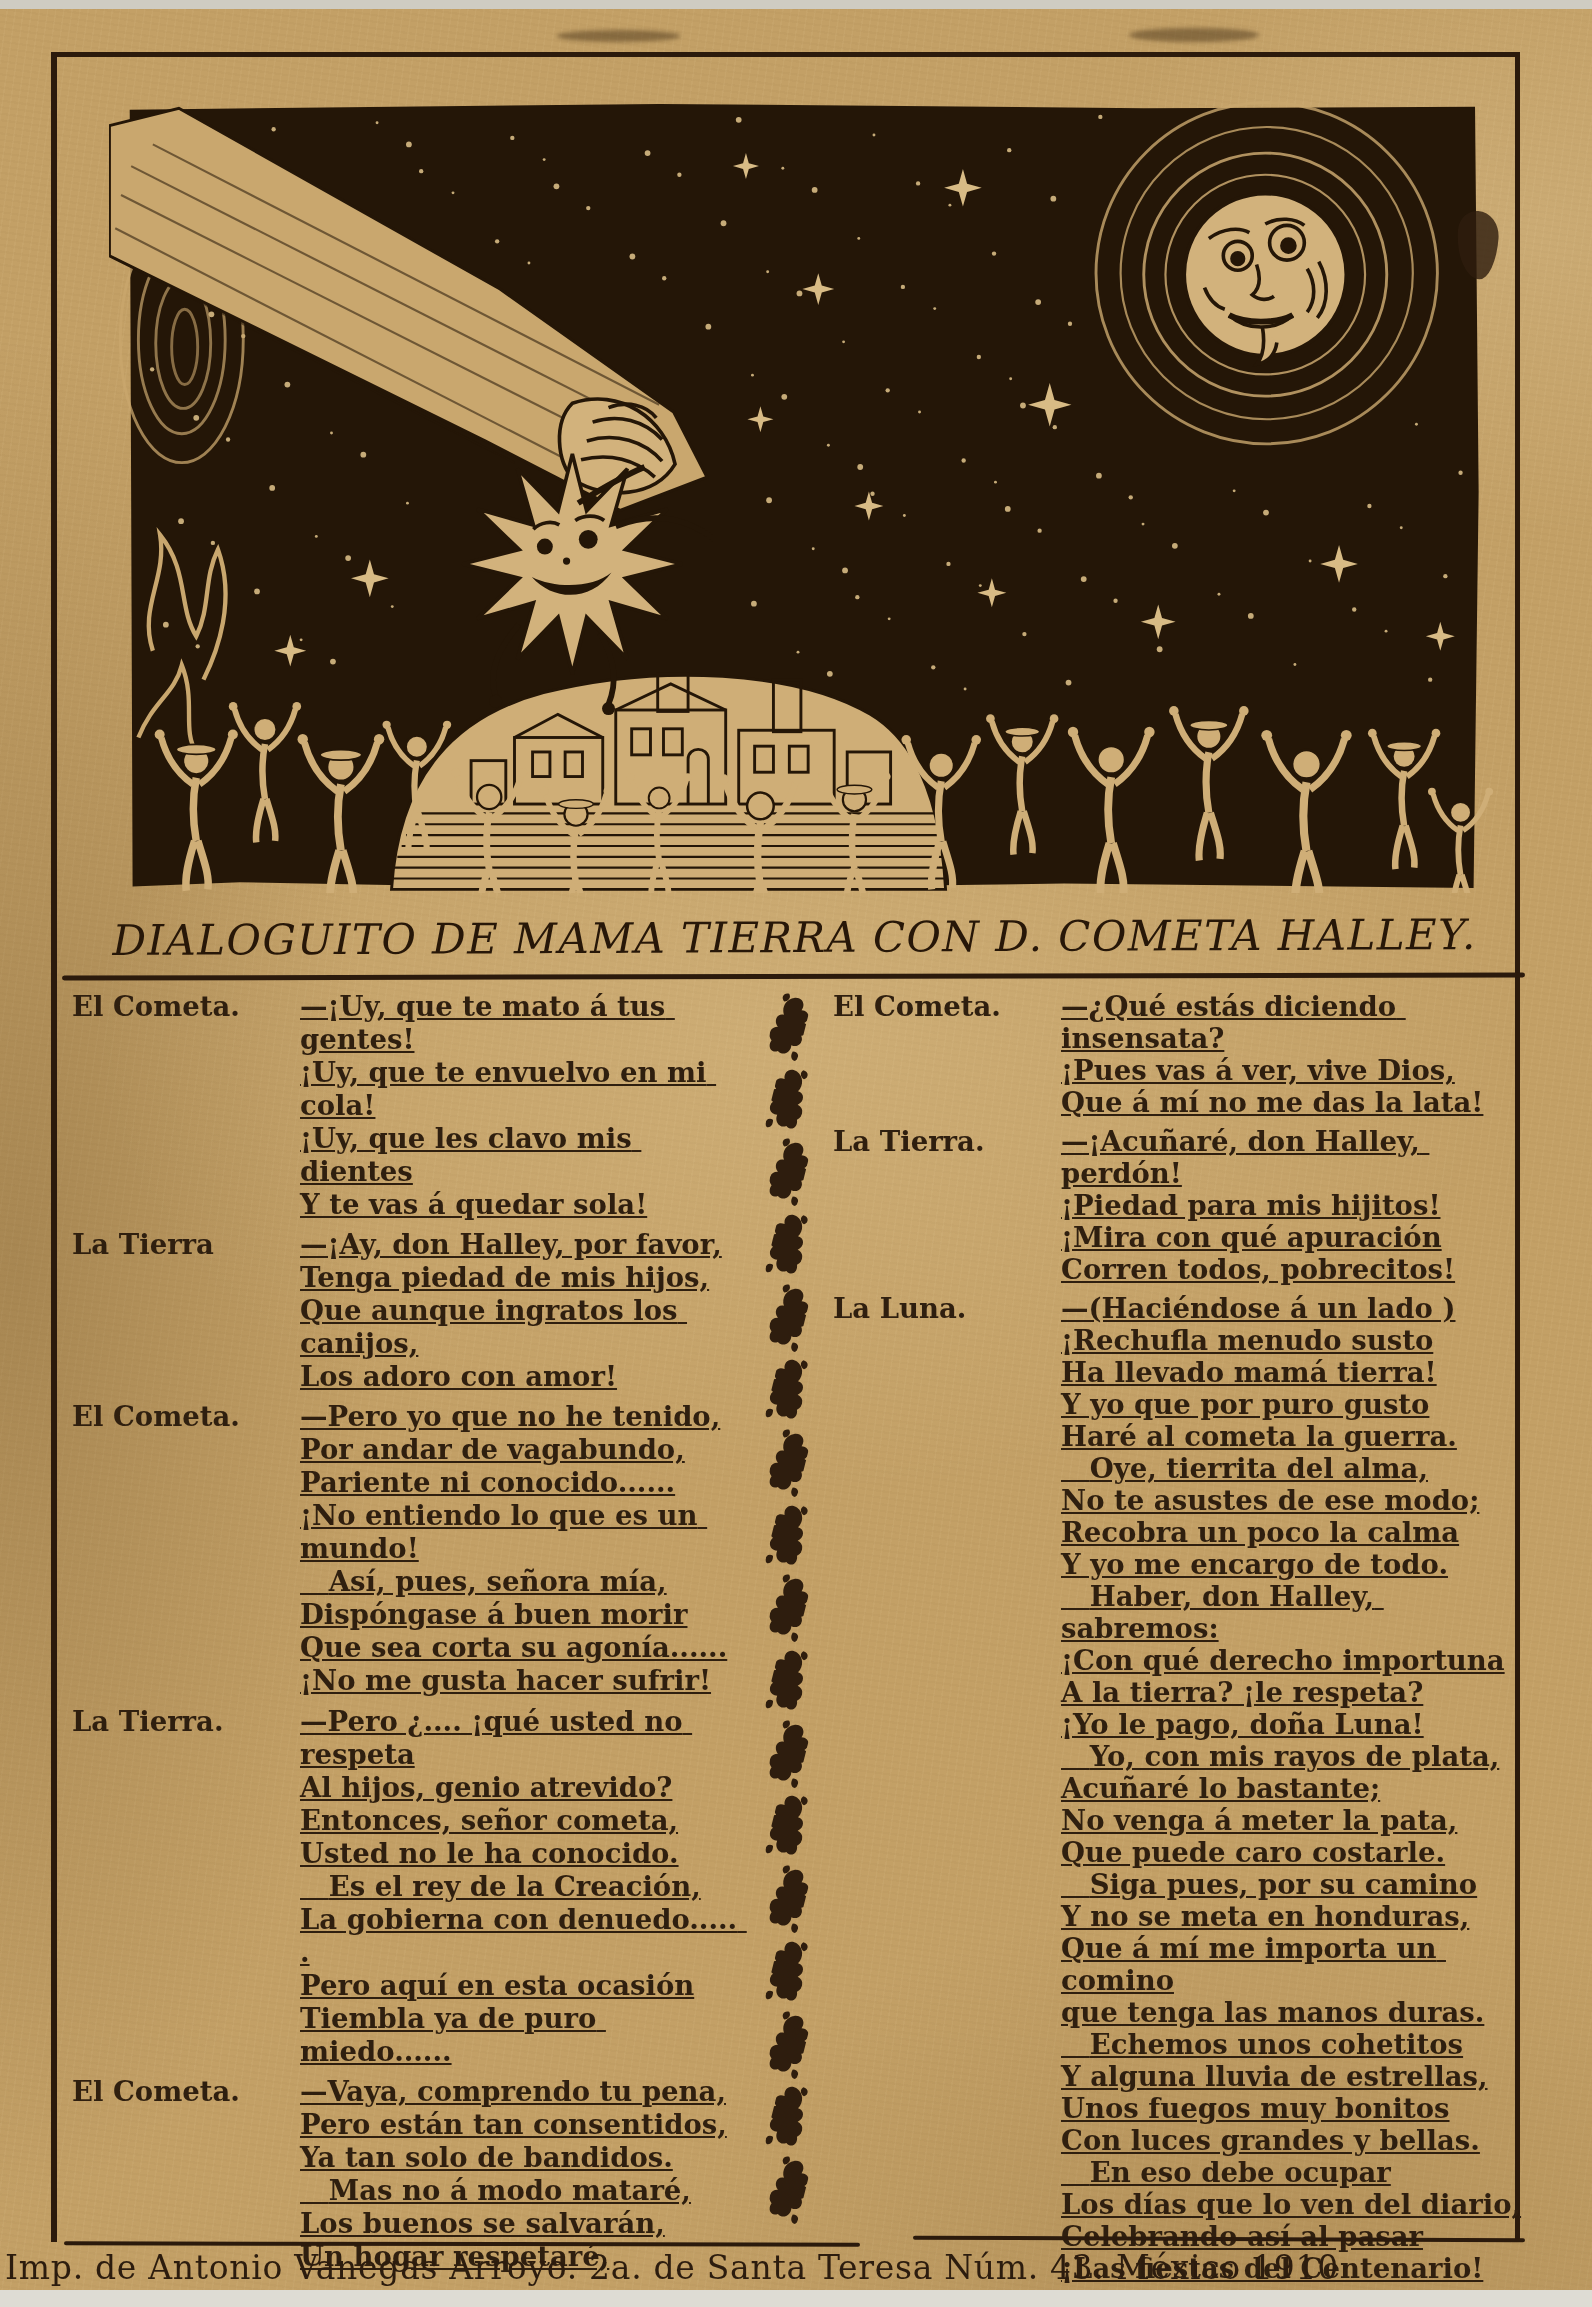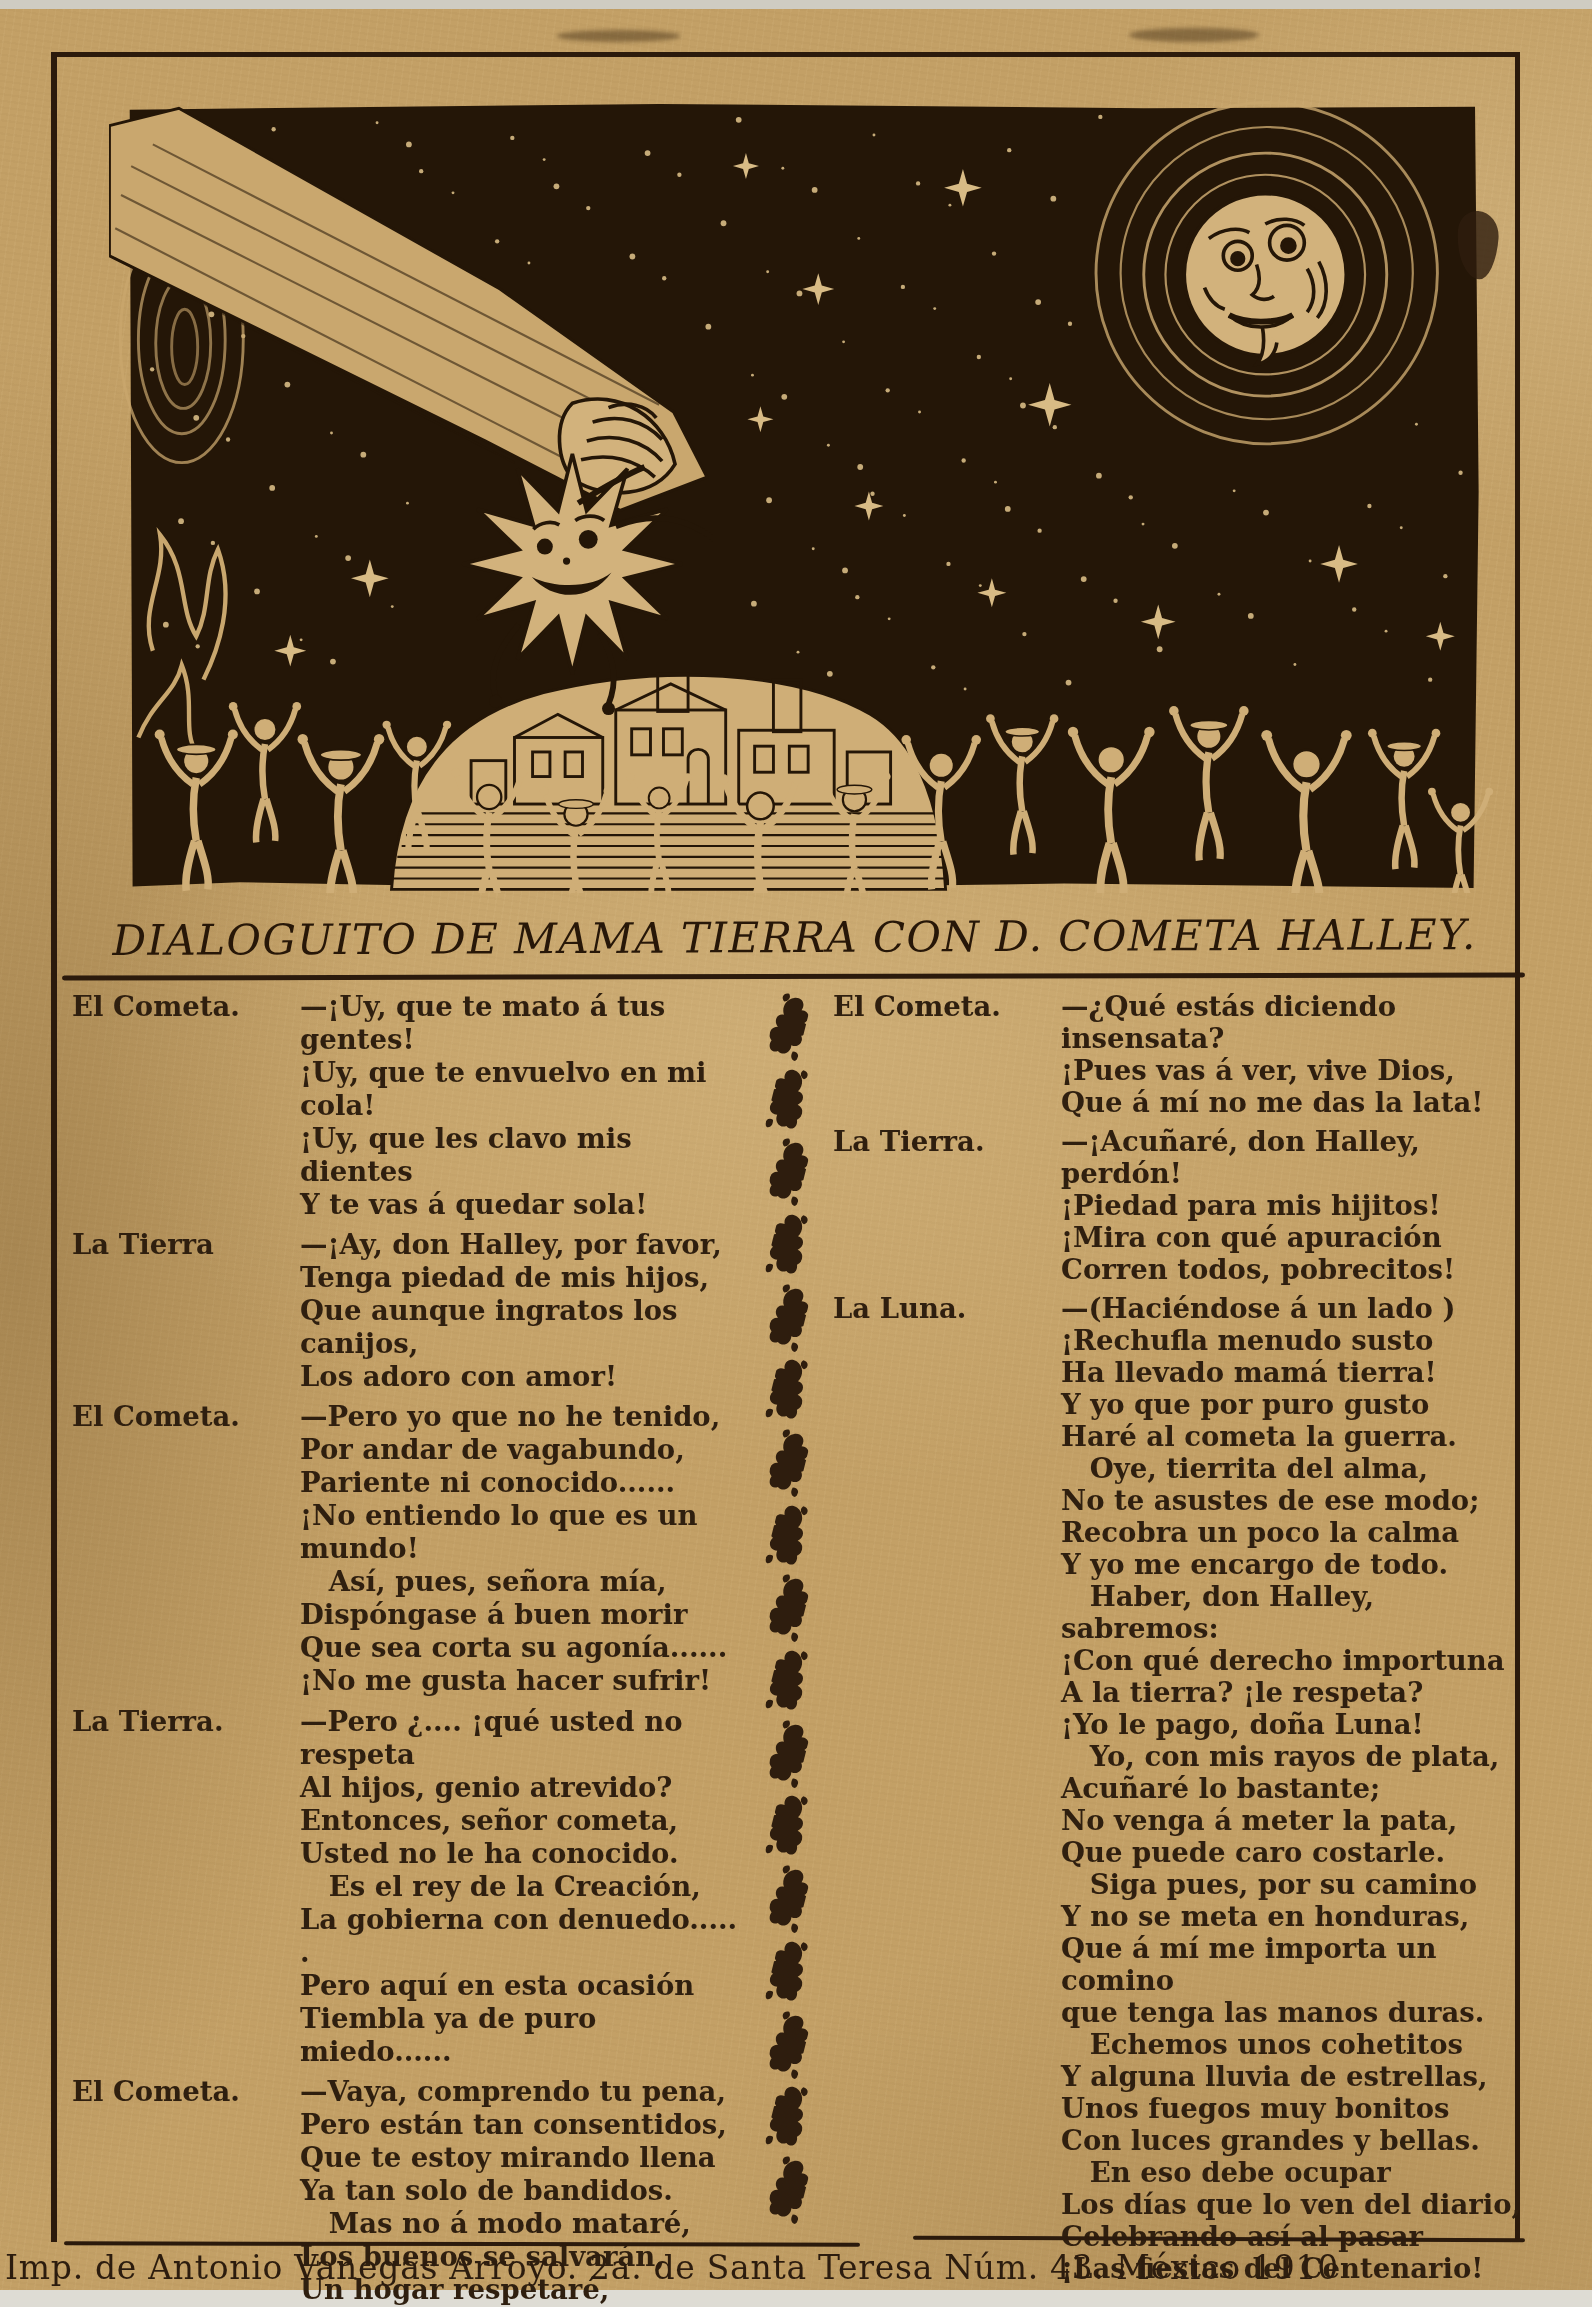--- a/index.html
+++ b/index.html
@@ -38,21 +38,21 @@
   .title-rule{
     position:absolute;left:62px;top:974px;width:1463px;height:5px;
     background:#2b1a0c;transform:rotate(-0.12deg);border-radius:2.9px;
   }
   .columns{position:absolute;left:72px;top:990px;width:1453px;height:1246px;}
   .col{position:absolute;top:0;color:#2f1f0f;font-weight:bold;}
   .col-left{left:0;width:680px;font-size:27.5px;line-height:33px;}
   .col-right{left:761px;width:692px;font-size:27.5px;line-height:32px;}
   .entry{position:relative;margin-bottom:7.2px;}
   .speaker{position:absolute;left:0;top:0;white-space:nowrap;}
-  .lines{padding-left:228px;}
+  .lines{padding-left:228px;text-decoration:underline;}
   .verse-line{white-space:pre-wrap;}
   .divider{
     position:absolute;left:696px;top:2.9px;width:41px;height:1230px;
     display:flex;flex-direction:column;justify-content:space-between;align-items:center;
   }
   .divider .motif{width:33px;height:67px;}
   .footer-rule{position:absolute;height:4.3px;background:#2b1a0c;border-radius:2.2px;}
   .footer-rule.r1{left:64px;top:2242px;width:796px;transform:rotate(0.1deg);}
   .footer-rule.r2{left:913px;top:2237px;width:612px;transform:rotate(0.25deg);}
   .footer{
@@ -490,21 +490,20 @@
           <div class="verse-line">La gobierna con denuedo..... .</div>
           <div class="verse-line">Pero aquí en esta ocasión</div>
           <div class="verse-line">Tiembla ya de puro miedo......</div>
         </div>
       </div>
       <div class="entry">
         <span class="speaker">El Cometa.</span>
         <div class="lines">
           <div class="verse-line">—Vaya, comprendo tu pena,</div>
           <div class="verse-line">Pero están tan consentidos,</div>
-          <div class="verse-line">Que te estoy mirando llena</div>
           <div class="verse-line">Ya tan solo de bandidos.</div>
           <div class="verse-line">   Mas no á modo mataré,</div>
           <div class="verse-line">Los buenos se salvarán,</div>
           <div class="verse-line">Un hogar respetaré,</div>
         </div>
       </div>
     </div>
   <div class="divider" id="divider">
       <svg class="motif" viewBox="0 0 44 92" xmlns="http://www.w3.org/2000/svg" style="transform: rotate(14deg);">
         <path fill="#2e1d0e" d="M20,6 C30,2 38,10 34,20 C44,18 50,28 42,36 C52,38 52,50 42,54 C48,62 42,72 32,70 C34,80 24,88 16,82 C8,88 0,80 4,70 C-4,64 -2,52 8,50 C0,44 2,32 12,32 C6,22 10,10 20,6 Z"></path>

